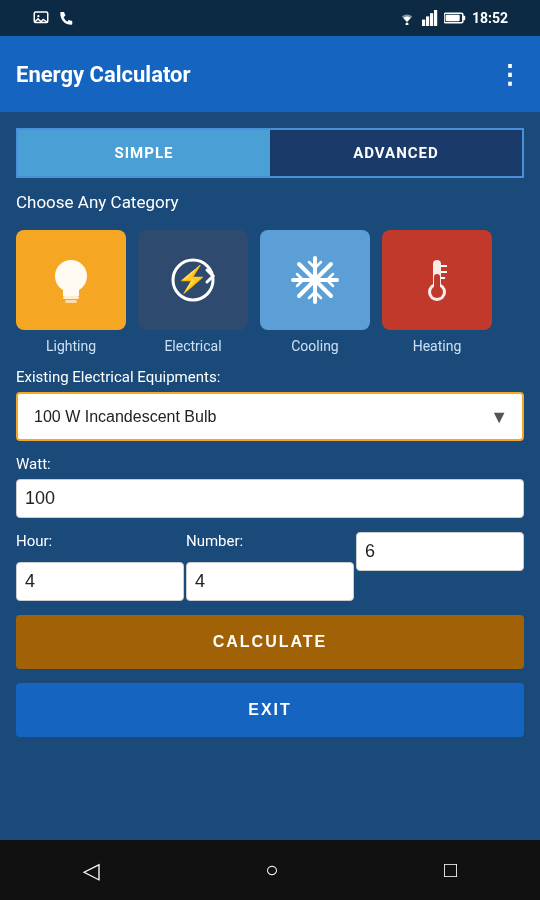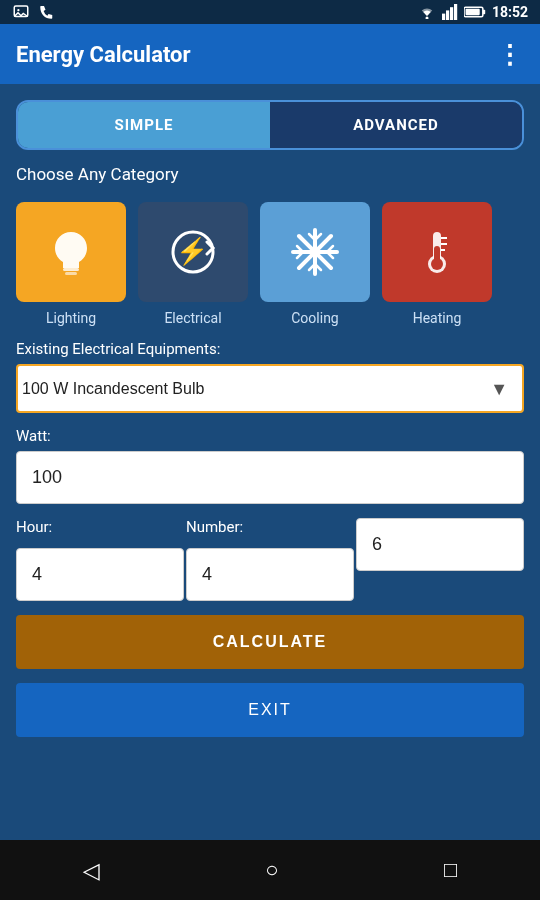--- a/index.html
+++ b/index.html
@@ -9,25 +9,25 @@
       overflow: hidden;
       font-family: 'Roboto', Arial, sans-serif;
       background: #1a3a5c;
       display: flex;
       flex-direction: column;
     }
 
     
     .status-bar {
       background: #0d2a45;
-      height: 24px;
+      height: 36px;
       display: flex;
       align-items: center;
       justify-content: space-between;
-      padding: 0 12px;
+      padding: 0 32px;
       flex-shrink: 0;
     }
     .status-bar-left {
       display: flex;
       gap: 8px;
       align-items: center;
     }
     .status-bar-right {
       display: flex;
       align-items: center;
@@ -38,21 +38,21 @@
     }
     .icon-small {
       width: 18px;
       height: 18px;
       fill: white;
     }
 
     
     .app-bar {
       background: #1565c0;
-      height: 60px;
+      height: 76px;
       display: flex;
       align-items: center;
       justify-content: space-between;
       padding: 0 16px;
       flex-shrink: 0;
     }
     .app-title {
       color: white;
       font-size: 22px;
       font-weight: bold;
@@ -73,21 +73,21 @@
       flex-direction: column;
       padding: 16px;
       gap: 14px;
       overflow: hidden;
     }
 
     
     .tabs {
       display: flex;
       border: 2px solid #4a90d9;
-      border-radius: 12px;
+      border-radius: 0;
       overflow: hidden;
     }
     .tab {
       flex: 1;
       padding: 14px 0;
       text-align: center;
       font-size: 15px;
       font-weight: bold;
       letter-spacing: 1px;
       cursor: pointer;
@@ -145,21 +145,21 @@
     }
 
     .select-wrapper {
       position: relative;
       background: white;
       border: 2px solid #f5a623;
       border-radius: 4px;
     }
     .select-wrapper select {
       width: 100%;
-      padding: 14px 40px 14px 4px;
+      padding: 14px 40px 14px 16px;
       font-size: 16px;
       color: #222;
       border: none;
       outline: none;
       background: transparent;
       appearance: none;
       cursor: pointer;
     }
     .select-arrow {
       position: absolute;
@@ -168,21 +168,21 @@
       transform: translateY(-50%);
       pointer-events: none;
       color: #555;
       font-size: 18px;
     }
 
     .input-field {
       background: white;
       border: 1px solid #ccc;
       border-radius: 4px;
-      padding: 15px;
+      padding: 8px;
       font-size: 18px;
       color: #222;
       width: 100%;
       outline: none;
     }
 
     .row-inputs {
       display: flex;
       gap: 2px;
     }
@@ -206,21 +206,21 @@
       cursor: pointer;
       width: 100%;
       text-align: center;
     }
     .btn-exit {
       background: #1565c0;
       border: none;
       padding: 18px;
       color: white;
       font-size: 16px;
-      font-weight: normal;
+      font-weight: bold;
       letter-spacing: 2px;
       border-radius: 4px;
       cursor: pointer;
       width: 100%;
       text-align: center;
     }
 
     
     .nav-bar {
       background: #111;

